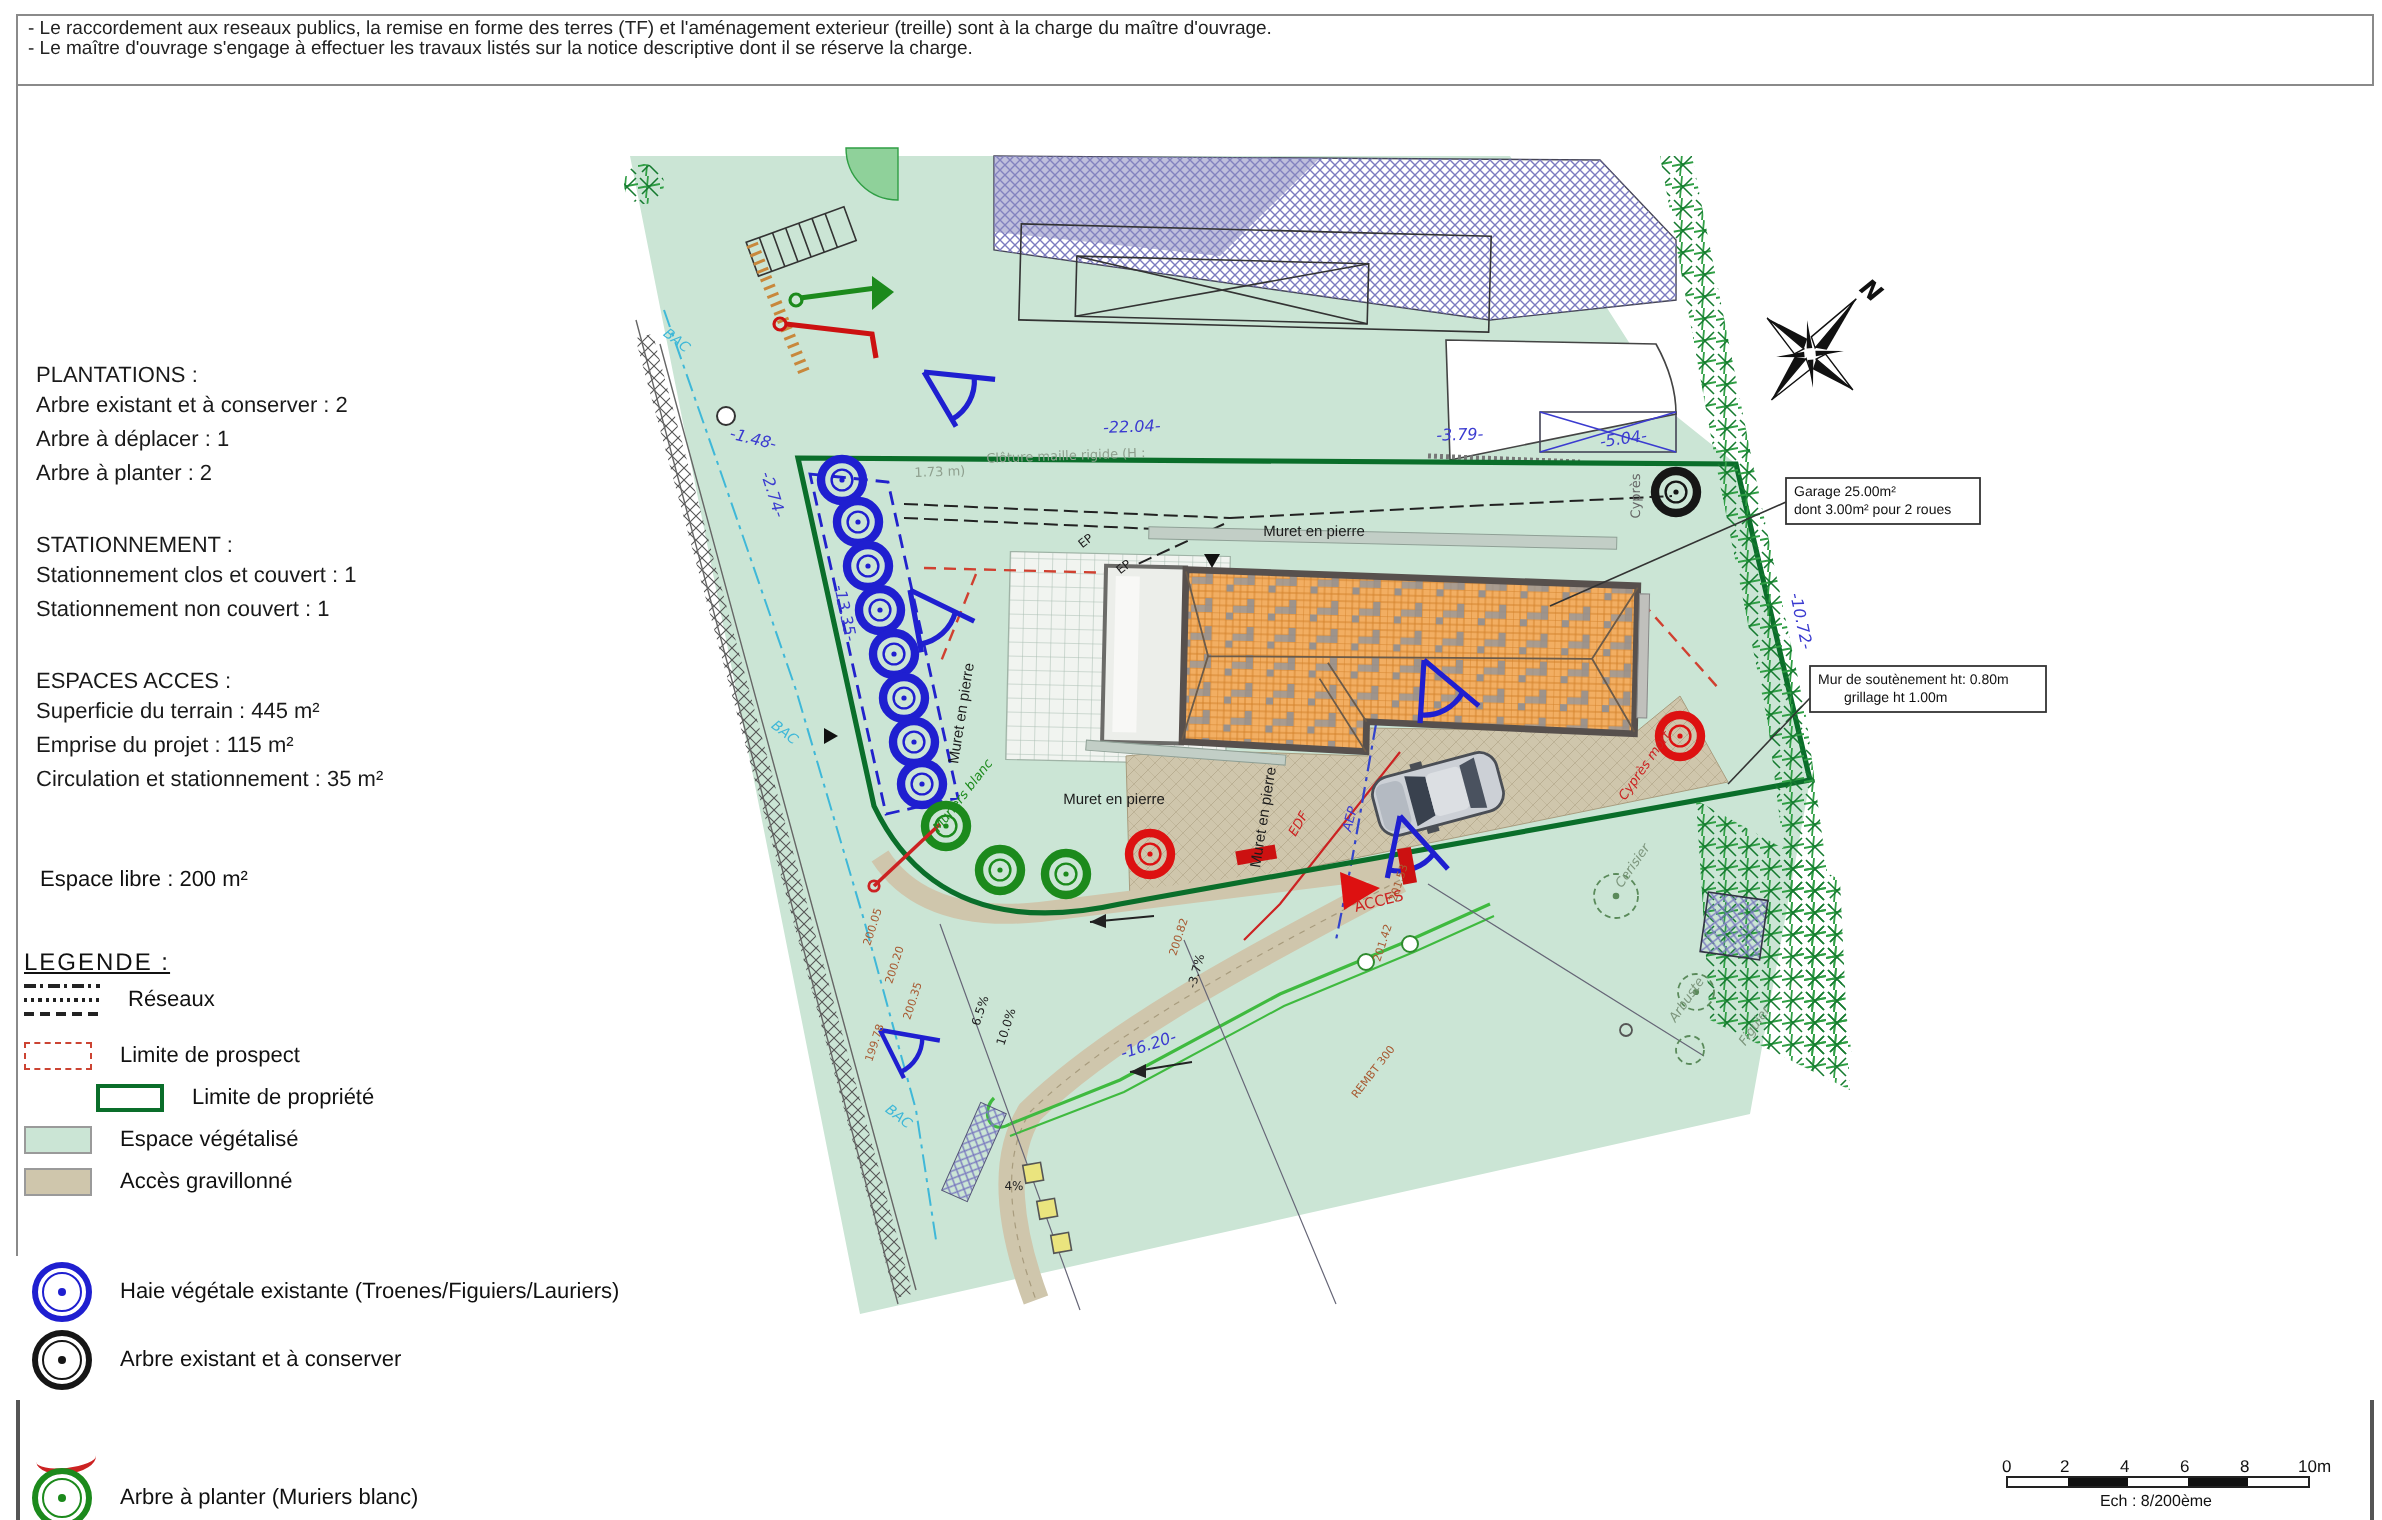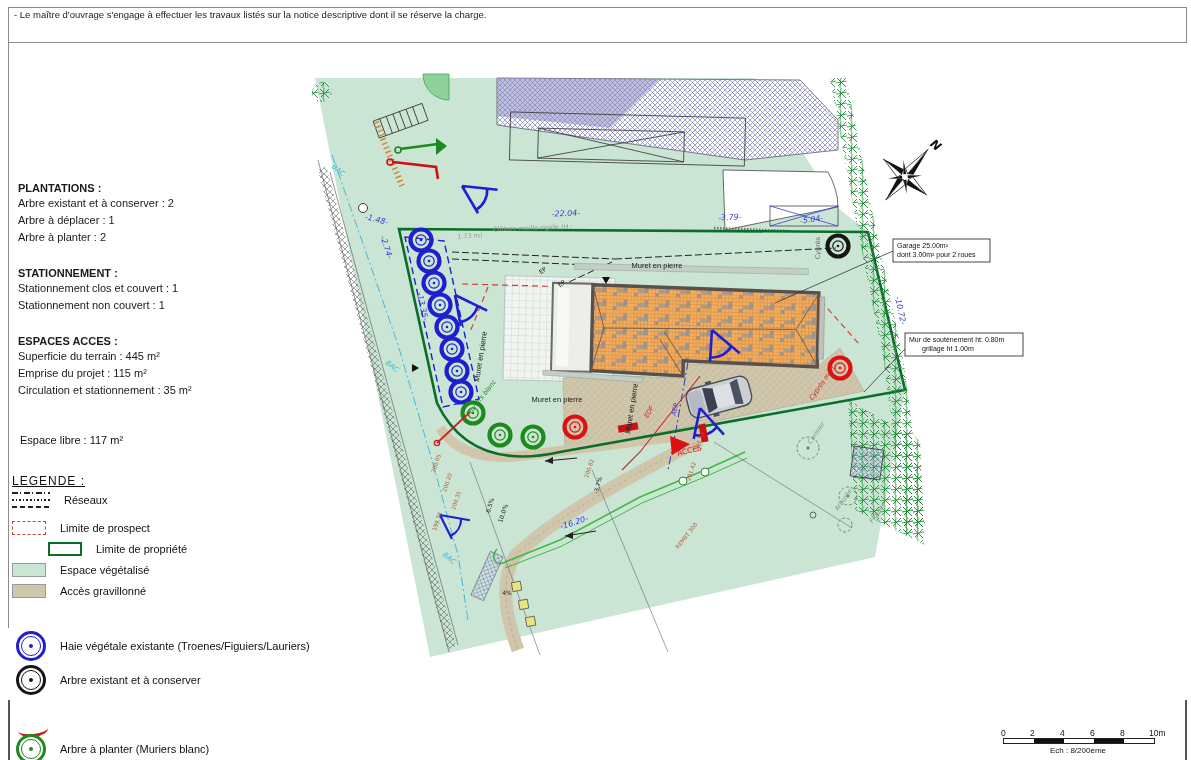--- a/index.html
+++ b/index.html
@@ -6,21 +6,21 @@
   body{width:1191px;height:760px;position:relative;background:#fff;overflow:hidden;
        font-family:"Liberation Sans",sans-serif;color:#111;}
   .abs{position:absolute;}
   
   .frame{position:absolute;background:#8a8a8a;}
   
   .nota{position:absolute;left:14px;top:10px;font-size:9.5px;line-height:9.5px;color:#222;}
   .nota .nt{margin-bottom:2px;}
   
   .info{position:absolute;left:18px;top:182px;width:290px;font-size:11px;color:#1a1a1a;}
-  .info h4{margin:0 0 4px 0;font-size:11px;font-weight:bold;}
+  .info h4{margin:0 0 4px 0;font-size:11px;font-weight:normal;}
   .info .ln{margin:0 0 6px 0;line-height:11px;}
   .blockgap{height:18px;}
   .espace-libre{position:absolute;left:20px;top:434px;font-size:11px;}
   
   .leg-title{position:absolute;left:12px;top:474px;font-size:12px;text-decoration:underline;letter-spacing:1px;}
   .lrow{position:absolute;left:12px;display:flex;align-items:center;font-size:11px;}
   .lrow .lab{margin-left:14px;}
   .swatch{width:34px;height:14px;border:1px solid #9a9a9a;box-sizing:border-box;flex:none;}
   .sw-prospect{border:1.6px dashed #cc4433;background:#fff;}
   .sw-propriete{border:2.2px solid #0a6e2a;background:#fff;}
@@ -63,39 +63,40 @@
 <body>
 
 <div class="frame" style="left:8px;top:7px;width:1179px;height:1px;"></div>
 <div class="frame" style="left:8px;top:42px;width:1179px;height:1px;"></div>
 <div class="frame" style="left:8px;top:7px;width:1px;height:621px;"></div>
 <div class="frame" style="left:1186px;top:7px;width:1px;height:35px;"></div>
 <div class="frame" style="left:8px;top:700px;width:2px;height:60px;background:#555;"></div>
 <div class="frame" style="left:1185px;top:700px;width:2px;height:60px;background:#555;"></div>
 
 <div class="nota">
+  <div>- Le raccordement aux reseaux publics, la remise en forme des terres (TF) et l'aménagement exterieur (treille) sont à la charge du maître d'ouvrage.</div>
   <div>- Le maître d'ouvrage s'engage à effectuer les travaux listés sur la notice descriptive dont il se réserve la charge.</div>
 </div>
 
 <div class="info">
   <h4>PLANTATIONS :</h4>
   <p class="ln">Arbre existant et à conserver : 2</p>
   <p class="ln">Arbre à déplacer : 1</p>
   <p class="ln">Arbre à planter : 2</p>
   <div class="blockgap"></div>
   <h4>STATIONNEMENT :</h4>
   <p class="ln">Stationnement clos et couvert : 1</p>
   <p class="ln">Stationnement non couvert : 1</p>
   <div class="blockgap"></div>
   <h4>ESPACES ACCES :</h4>
   <p class="ln">Superficie du terrain : 445 m²</p>
   <p class="ln">Emprise du projet : 115 m²</p>
   <p class="ln">Circulation et stationnement : 35 m²</p>
 </div>
-<div class="espace-libre">Espace libre : 117 m²</div>
+<div class="espace-libre">Espace libre : 200 m²</div>
 
 <div class="leg-title">LEGENDE :</div>
 
 <div class="lrow" style="top:492px;">
   <div class="sw-res">
     <div class="dashdot"></div>
       <div class="dotline"></div>
       <div class="dashline"></div>
   </div>
   <span class="lab">Réseaux</span>

